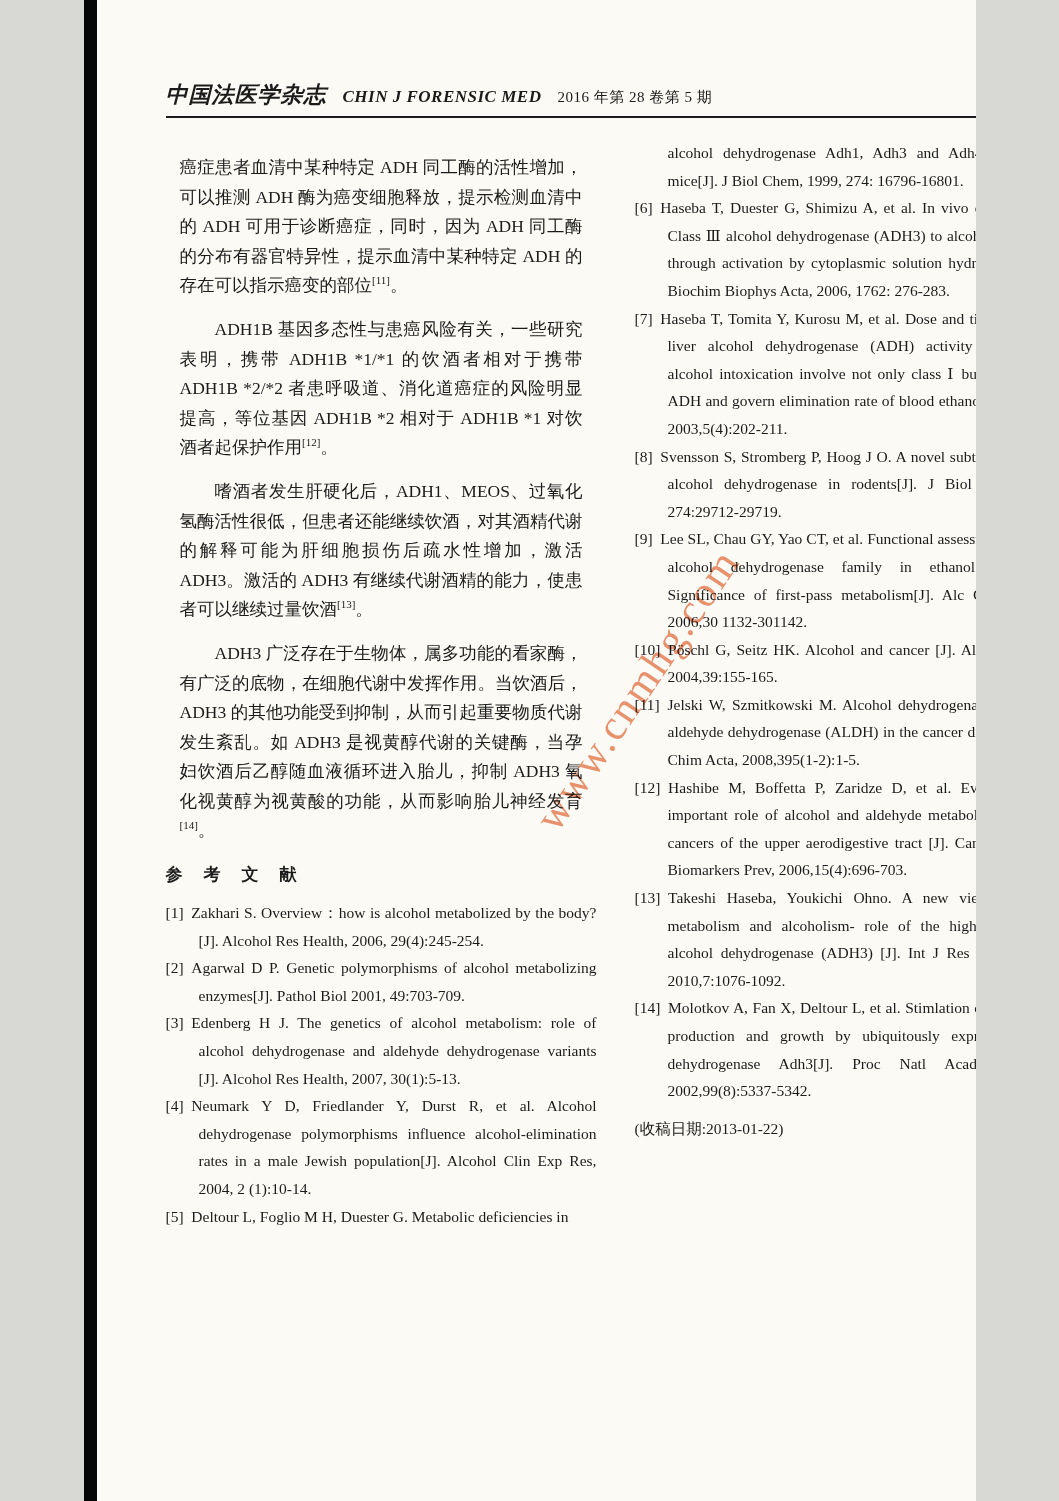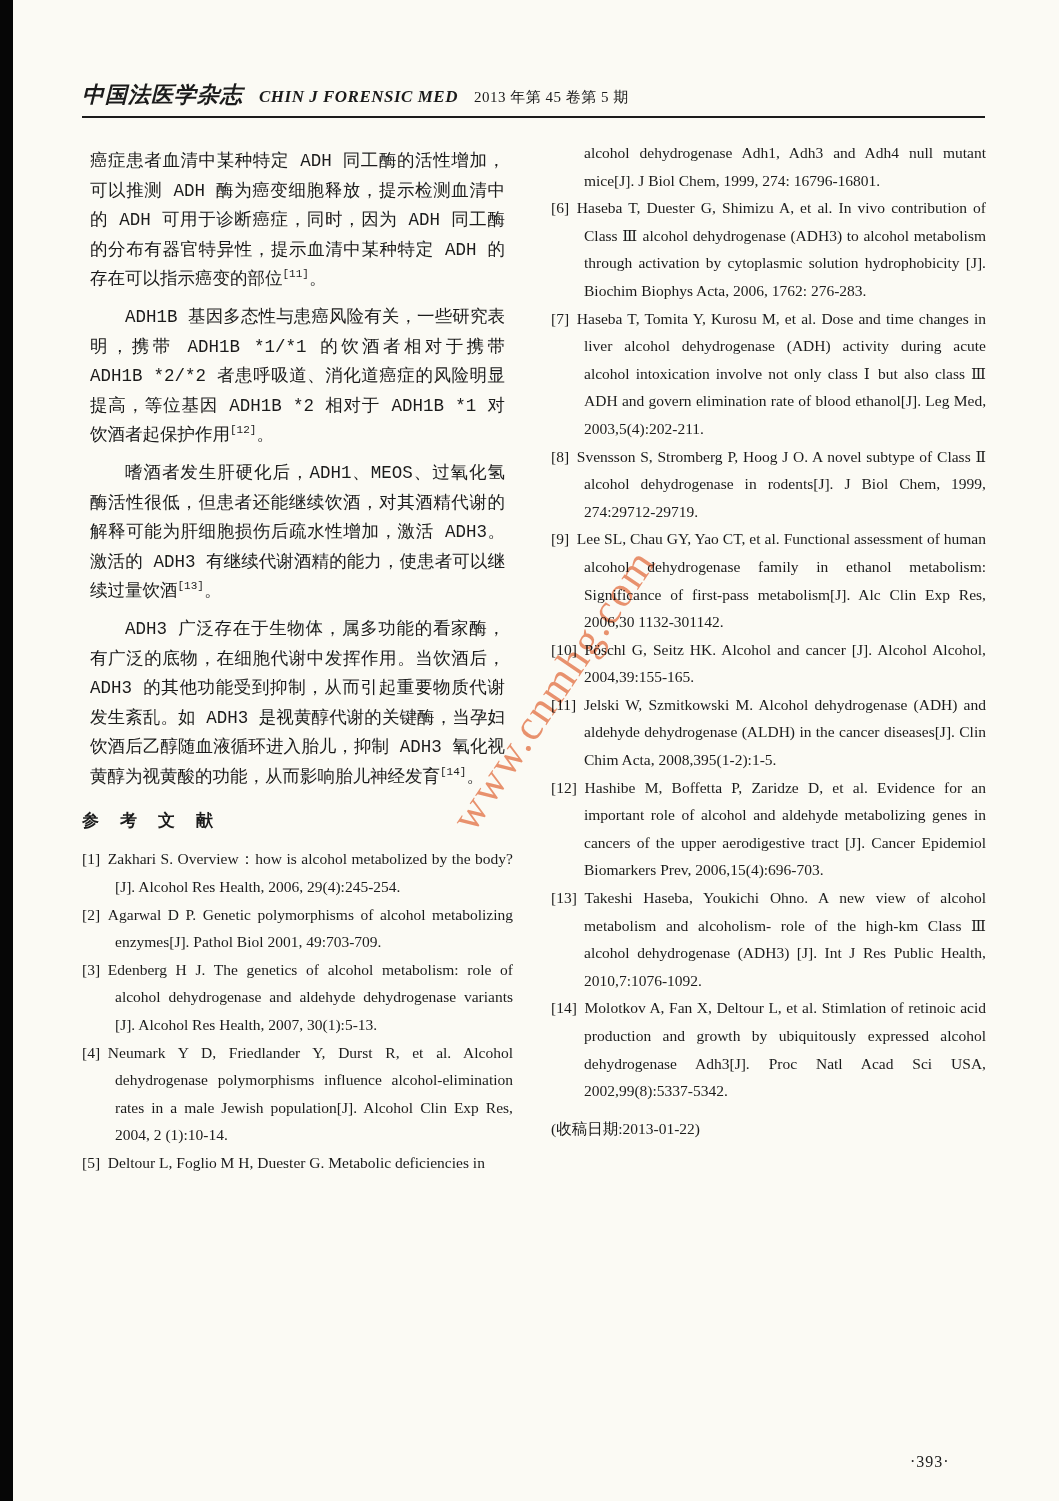--- a/index.html
+++ b/index.html
@@ -1,18 +1,18 @@
 <!DOCTYPE html>
 <html><head>
 <meta charset="utf-8">
 <style>
   html,body { margin:0; padding:0; background:#d8d8d4; }
   .page {
     position:relative;
-    width:1059px; height:1501px;
+    width:892px; height:1501px;
     background:#fbfaf4;
     color:#1b1b1b;
     font-family:"Liberation Serif","DejaVu Serif",serif;
     overflow:hidden;
     margin:0 auto;
   }
   .black-edge {
     position:absolute; left:0; top:0;
     width:13px; height:1501px;
     background:#060606;
@@ -33,24 +33,23 @@
   }
   .issue { font-size:15px; letter-spacing:0.5px; }
   .header-rule {
     position:absolute; left:82px; top:116px;
     width:903px; height:2px; background:#1b1b1b;
   }
   .col { position:absolute; top:139px; }
   .col-left  { left:82px;  width:431px; }
   .col-right { left:551px; width:435px; }
   .cn-para {
-    margin:8px;
+    margin:14px;
     font-size:17.5px; line-height:29.6px;
     text-align:justify;
-    font-family:Liberation Mono, monospace;
   }
   .cn-para.indent { text-indent:35px; }
   .cn-para sup { font-size:11px; line-height:0; }
   .refs-heading {
     margin:17px 0 13px 0;
     text-align:left;
     font-size:17px; font-weight:bold;
     letter-spacing:2px;
   }
   .ref {
@@ -82,21 +81,21 @@
 </head>
 <body>
 
 <div class="page">
 
   <div class="black-edge"></div>
 
   <div class="header">
     <span class="logo">中国法医学杂志</span>
     <span class="jen">CHIN J FORENSIC MED</span>
-    <span class="issue">2013 年第 45 卷第 5 期</span>
+    <span class="issue">2016 年第 28 卷第 5 期</span>
   </div>
   <div class="header-rule"></div>
 
   <div class="col col-left">
     <div id="body-paragraphs">
         <p class="cn-para">癌症患者血清中某种特定 ADH 同工酶的活性增加，可以推测 ADH 酶为癌变细胞释放，提示检测血清中的 ADH 可用于诊断癌症，同时，因为 ADH 同工酶的分布有器官特异性，提示血清中某种特定 ADH 的存在可以指示癌变的部位<sup>[11]</sup>。</p>
         <p class="cn-para indent">ADH1B 基因多态性与患癌风险有关，一些研究表明，携带 ADH1B *1/*1 的饮酒者相对于携带 ADH1B *2/*2 者患呼吸道、消化道癌症的风险明显提高，等位基因 ADH1B *2 相对于 ADH1B *1 对饮酒者起保护作用<sup>[12]</sup>。</p>
         <p class="cn-para indent">嗜酒者发生肝硬化后，ADH1、MEOS、过氧化氢酶活性很低，但患者还能继续饮酒，对其酒精代谢的解释可能为肝细胞损伤后疏水性增加，激活 ADH3。激活的 ADH3 有继续代谢酒精的能力，使患者可以继续过量饮酒<sup>[13]</sup>。</p>
         <p class="cn-para indent">ADH3 广泛存在于生物体，属多功能的看家酶，有广泛的底物，在细胞代谢中发挥作用。当饮酒后，ADH3 的其他功能受到抑制，从而引起重要物质代谢发生紊乱。如 ADH3 是视黄醇代谢的关键酶，当孕妇饮酒后乙醇随血液循环进入胎儿，抑制 ADH3 氧化视黄醇为视黄酸的功能，从而影响胎儿神经发育<sup>[14]</sup>。</p>
       </div>

